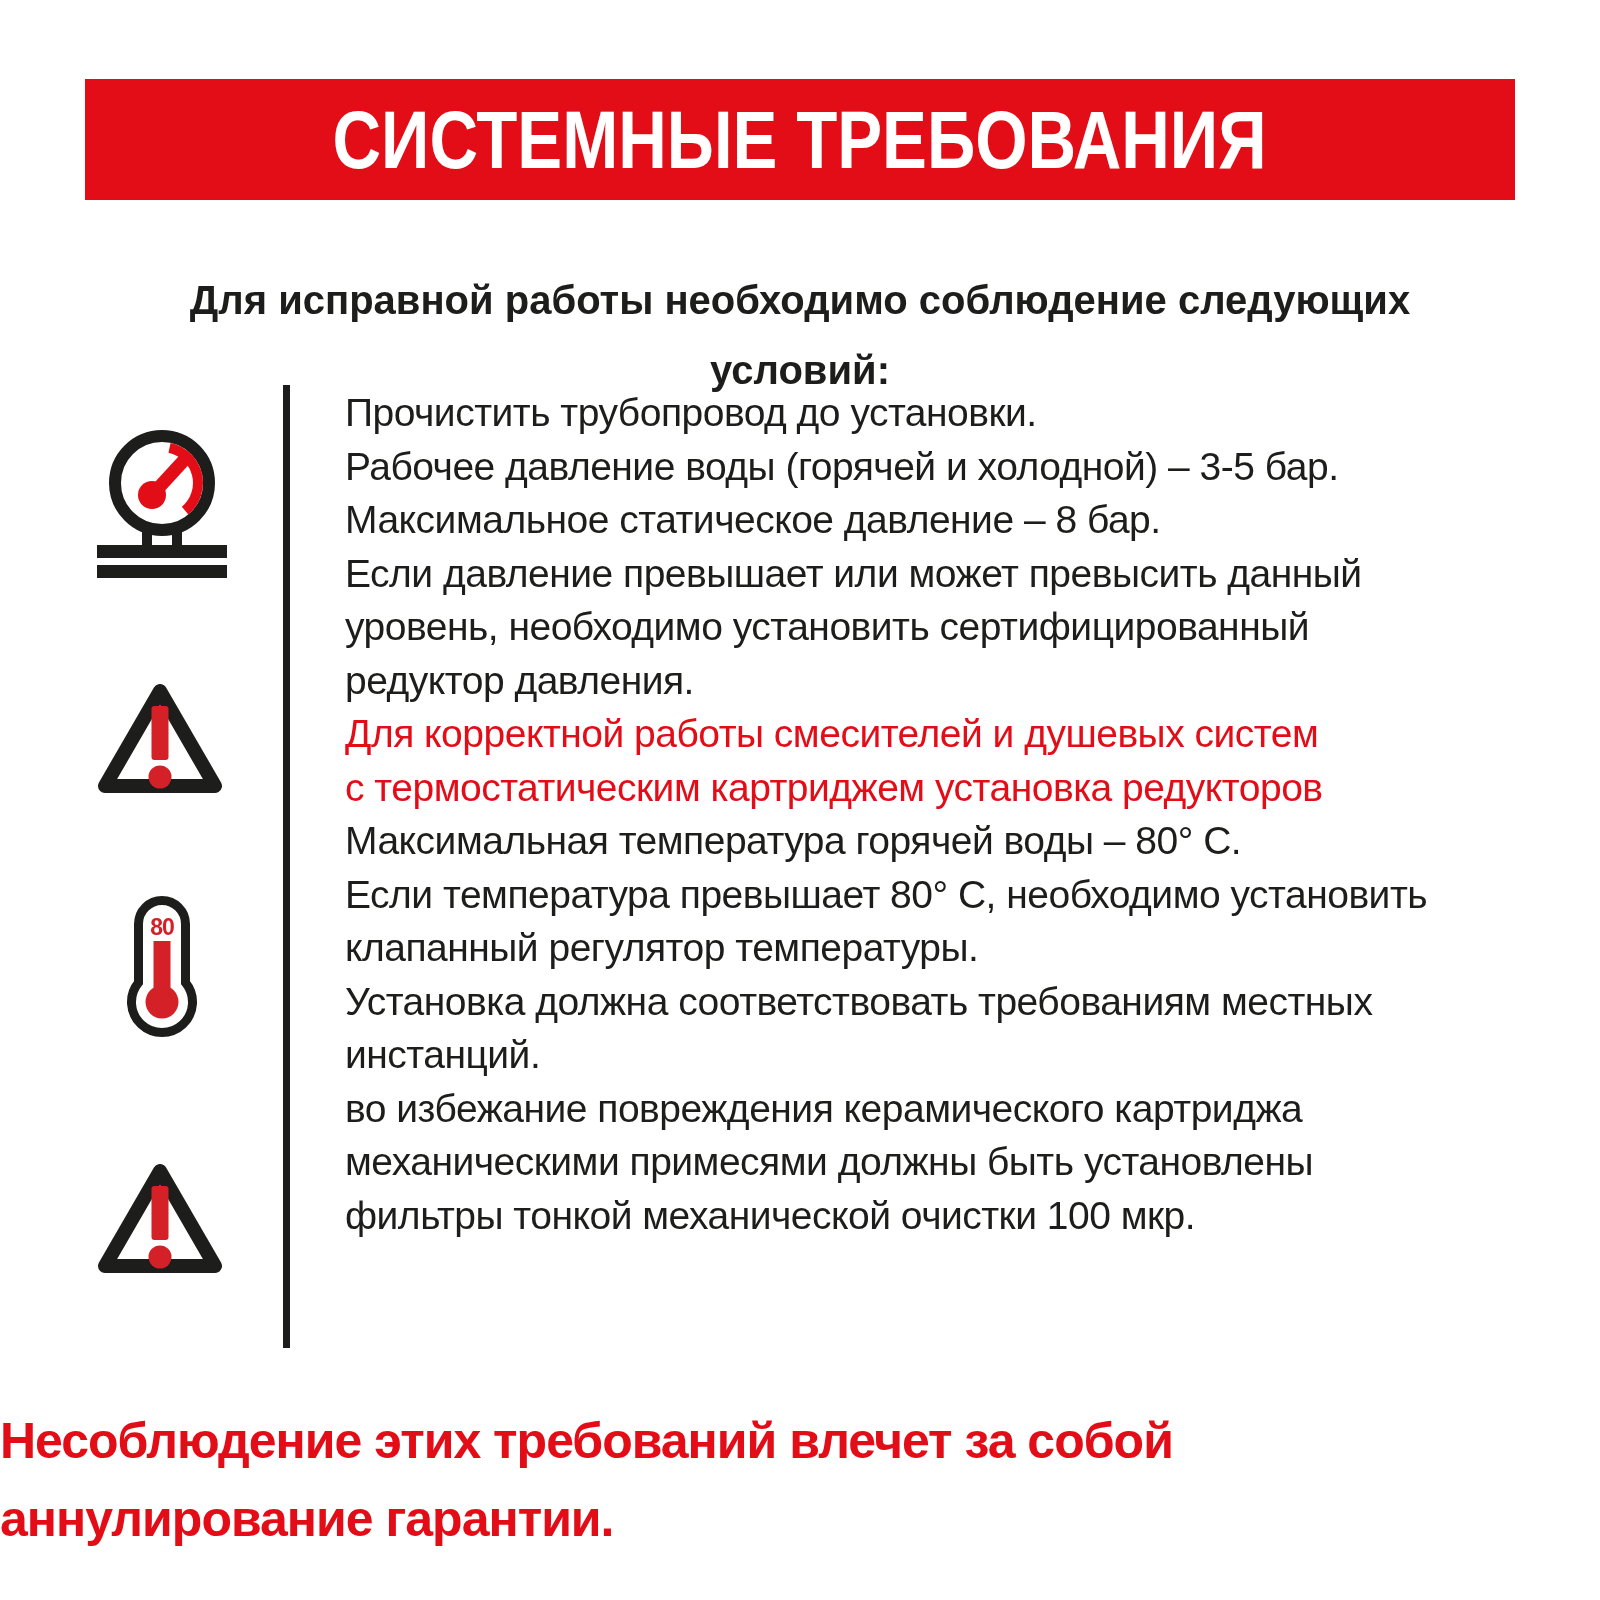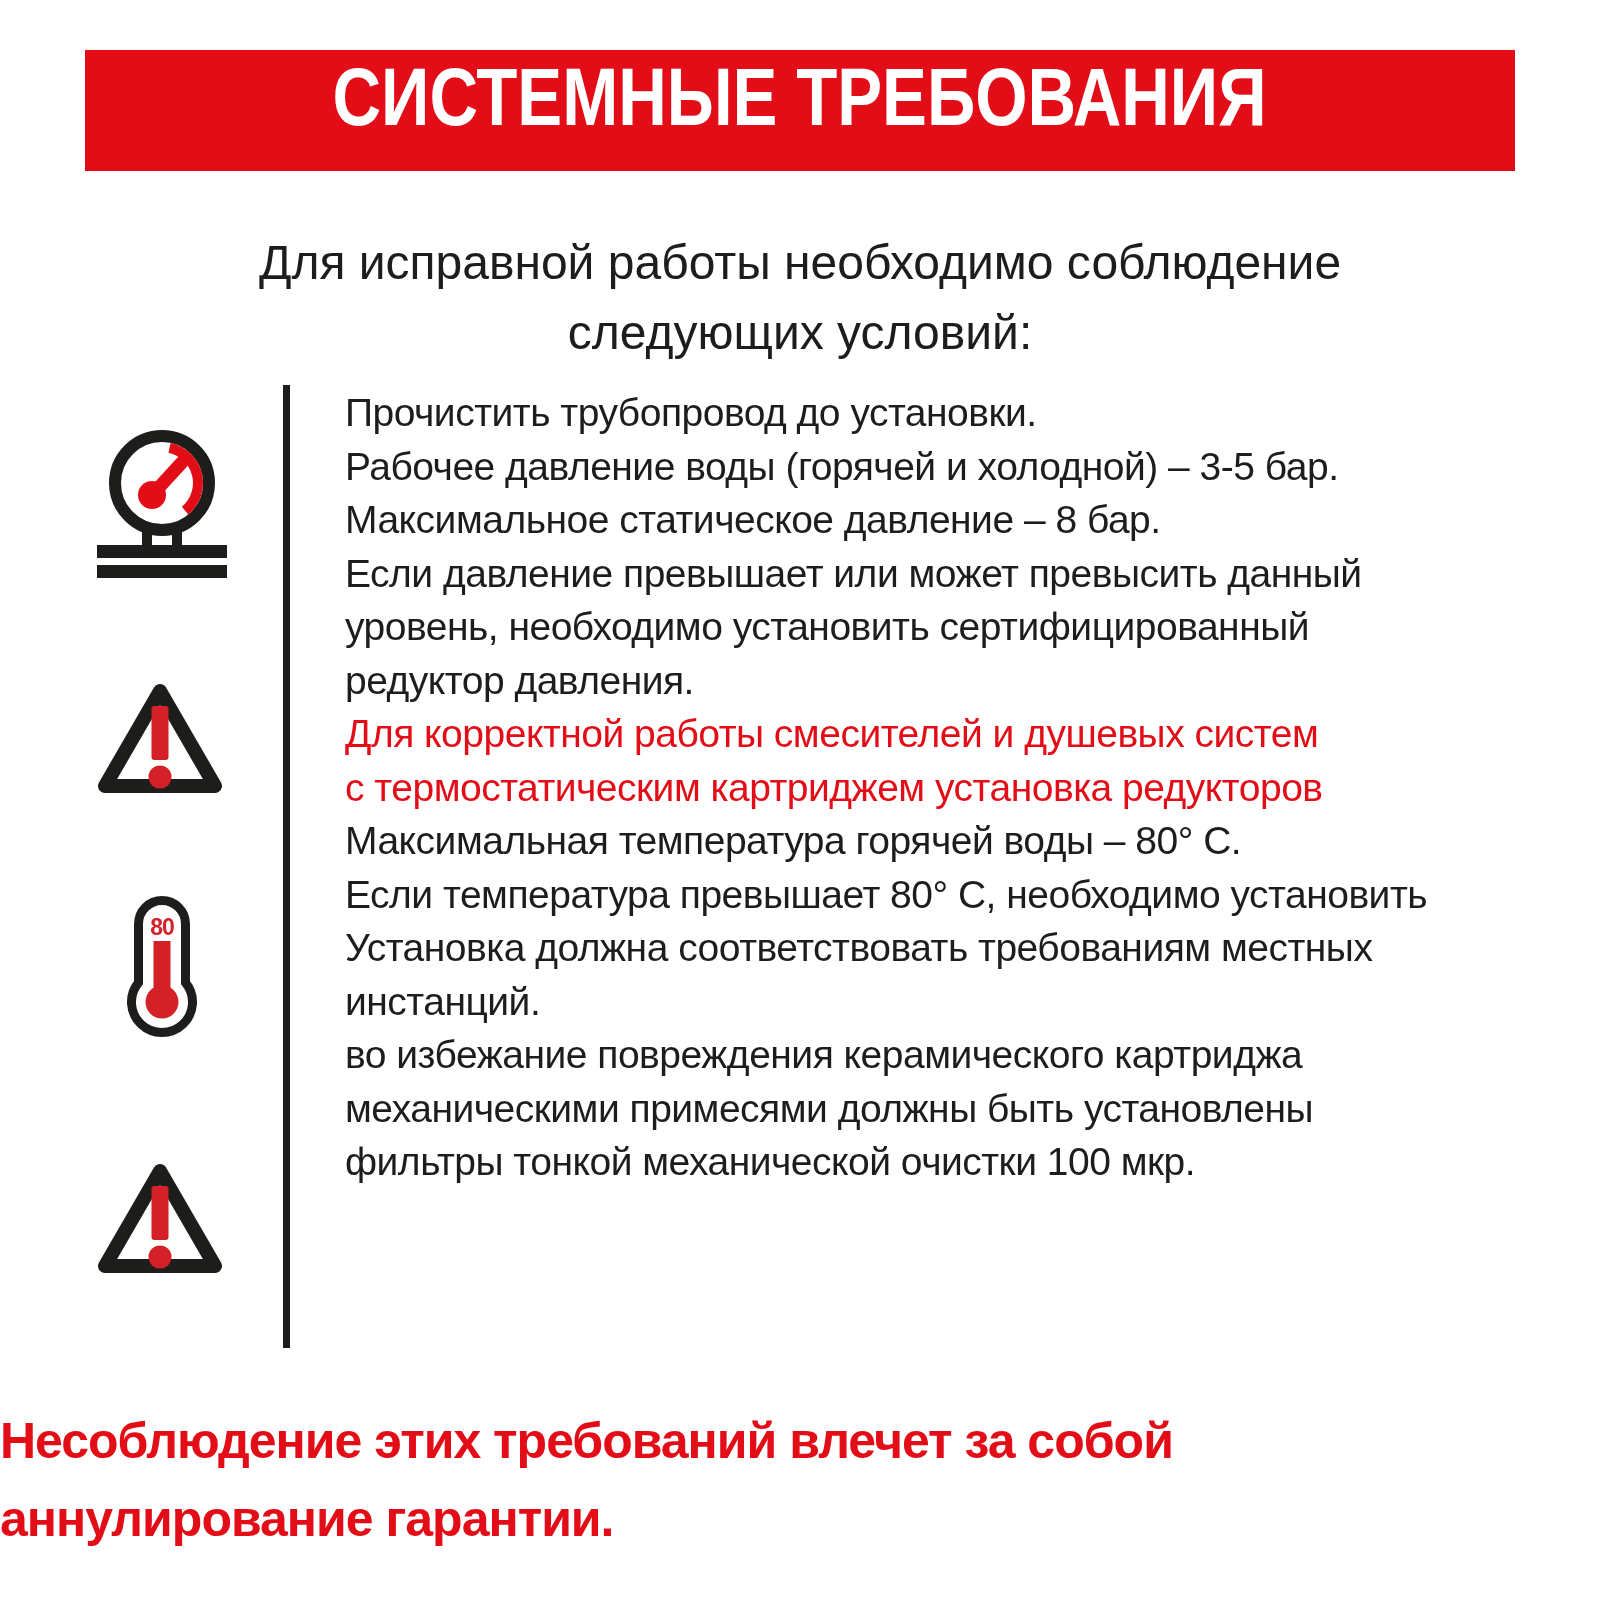--- a/index.html
+++ b/index.html
@@ -11,42 +11,43 @@
   .page{
     position:relative;
     width:1600px;height:1600px;
     background:#ffffff;
     font-family:"Liberation Sans","DejaVu Sans",sans-serif;
     color:var(--black);
     overflow:hidden;
   }
   
   .banner{
-    position:absolute;left:85px;top:50px;width:1430px;height:121px;
+    position:absolute;left:85px;top:79px;width:1430px;height:121px;
     background:var(--red);
-    display:flex;align-items:flex-start;justify-content:center;
+    display:flex;align-items:center;justify-content:center;
   }
   .banner-title{
     color:#ffffff;
     font-size:82px;font-weight:bold;
     letter-spacing:0px;
     transform:scaleX(0.82);
     transform-origin:center;
     white-space:nowrap;
   }
   
   .intro{
     position:absolute;left:0;top:228px;width:1600px;
     text-align:center;
   }
   .intro-inner{
     display:inline-block;
     max-width:1230px;
-    font-size:48px;font-weight:normal;line-height:70px;
+    font-size:40px;font-weight:bold;line-height:70px;
     color:var(--black);
+    margin-top:37px;
   }
   
   .icon{position:absolute;}
   .icon svg{display:block;overflow:visible;}
   .icon-gauge{left:97px;top:428px;}
   .icon-tri1{left:93px;top:676px;}
   .icon-thermo{left:129px;top:891px;}
   .icon-tri2{left:93px;top:1156px;}
   
   .divider{
@@ -137,20 +138,21 @@
       <div class="req-line">Прочистить трубопровод до установки.</div>
       <div class="req-line">Рабочее давление воды (горячей и холодной) – 3-5 бар.</div>
       <div class="req-line">Максимальное статическое давление – 8 бар.</div>
       <div class="req-line">Если давление превышает или может превысить данный</div>
       <div class="req-line">уровень, необходимо установить сертифицированный</div>
       <div class="req-line">редуктор давления.</div>
       <div class="req-line red">Для корректной работы смесителей и душевых систем</div>
       <div class="req-line red">с термостатическим картриджем установка редукторов</div>
       <div class="req-line">Максимальная температура горячей воды – 80° C.</div>
       <div class="req-line">Если температура превышает 80° C, необходимо установить</div>
+      <div class="req-line">клапанный регулятор температуры.</div>
       <div class="req-line">Установка должна соответствовать требованиям местных</div>
       <div class="req-line">инстанций.</div>
       <div class="req-line">во избежание повреждения керамического картриджа</div>
       <div class="req-line">механическими примесями должны быть установлены</div>
       <div class="req-line">фильтры тонкой механической очистки 100 мкр.</div>
     </div>
 
   <div class="footer">
     <div class="footer-inner">Несоблюдение этих требований влечет за собой аннулирование гарантии.</div>
   </div>

